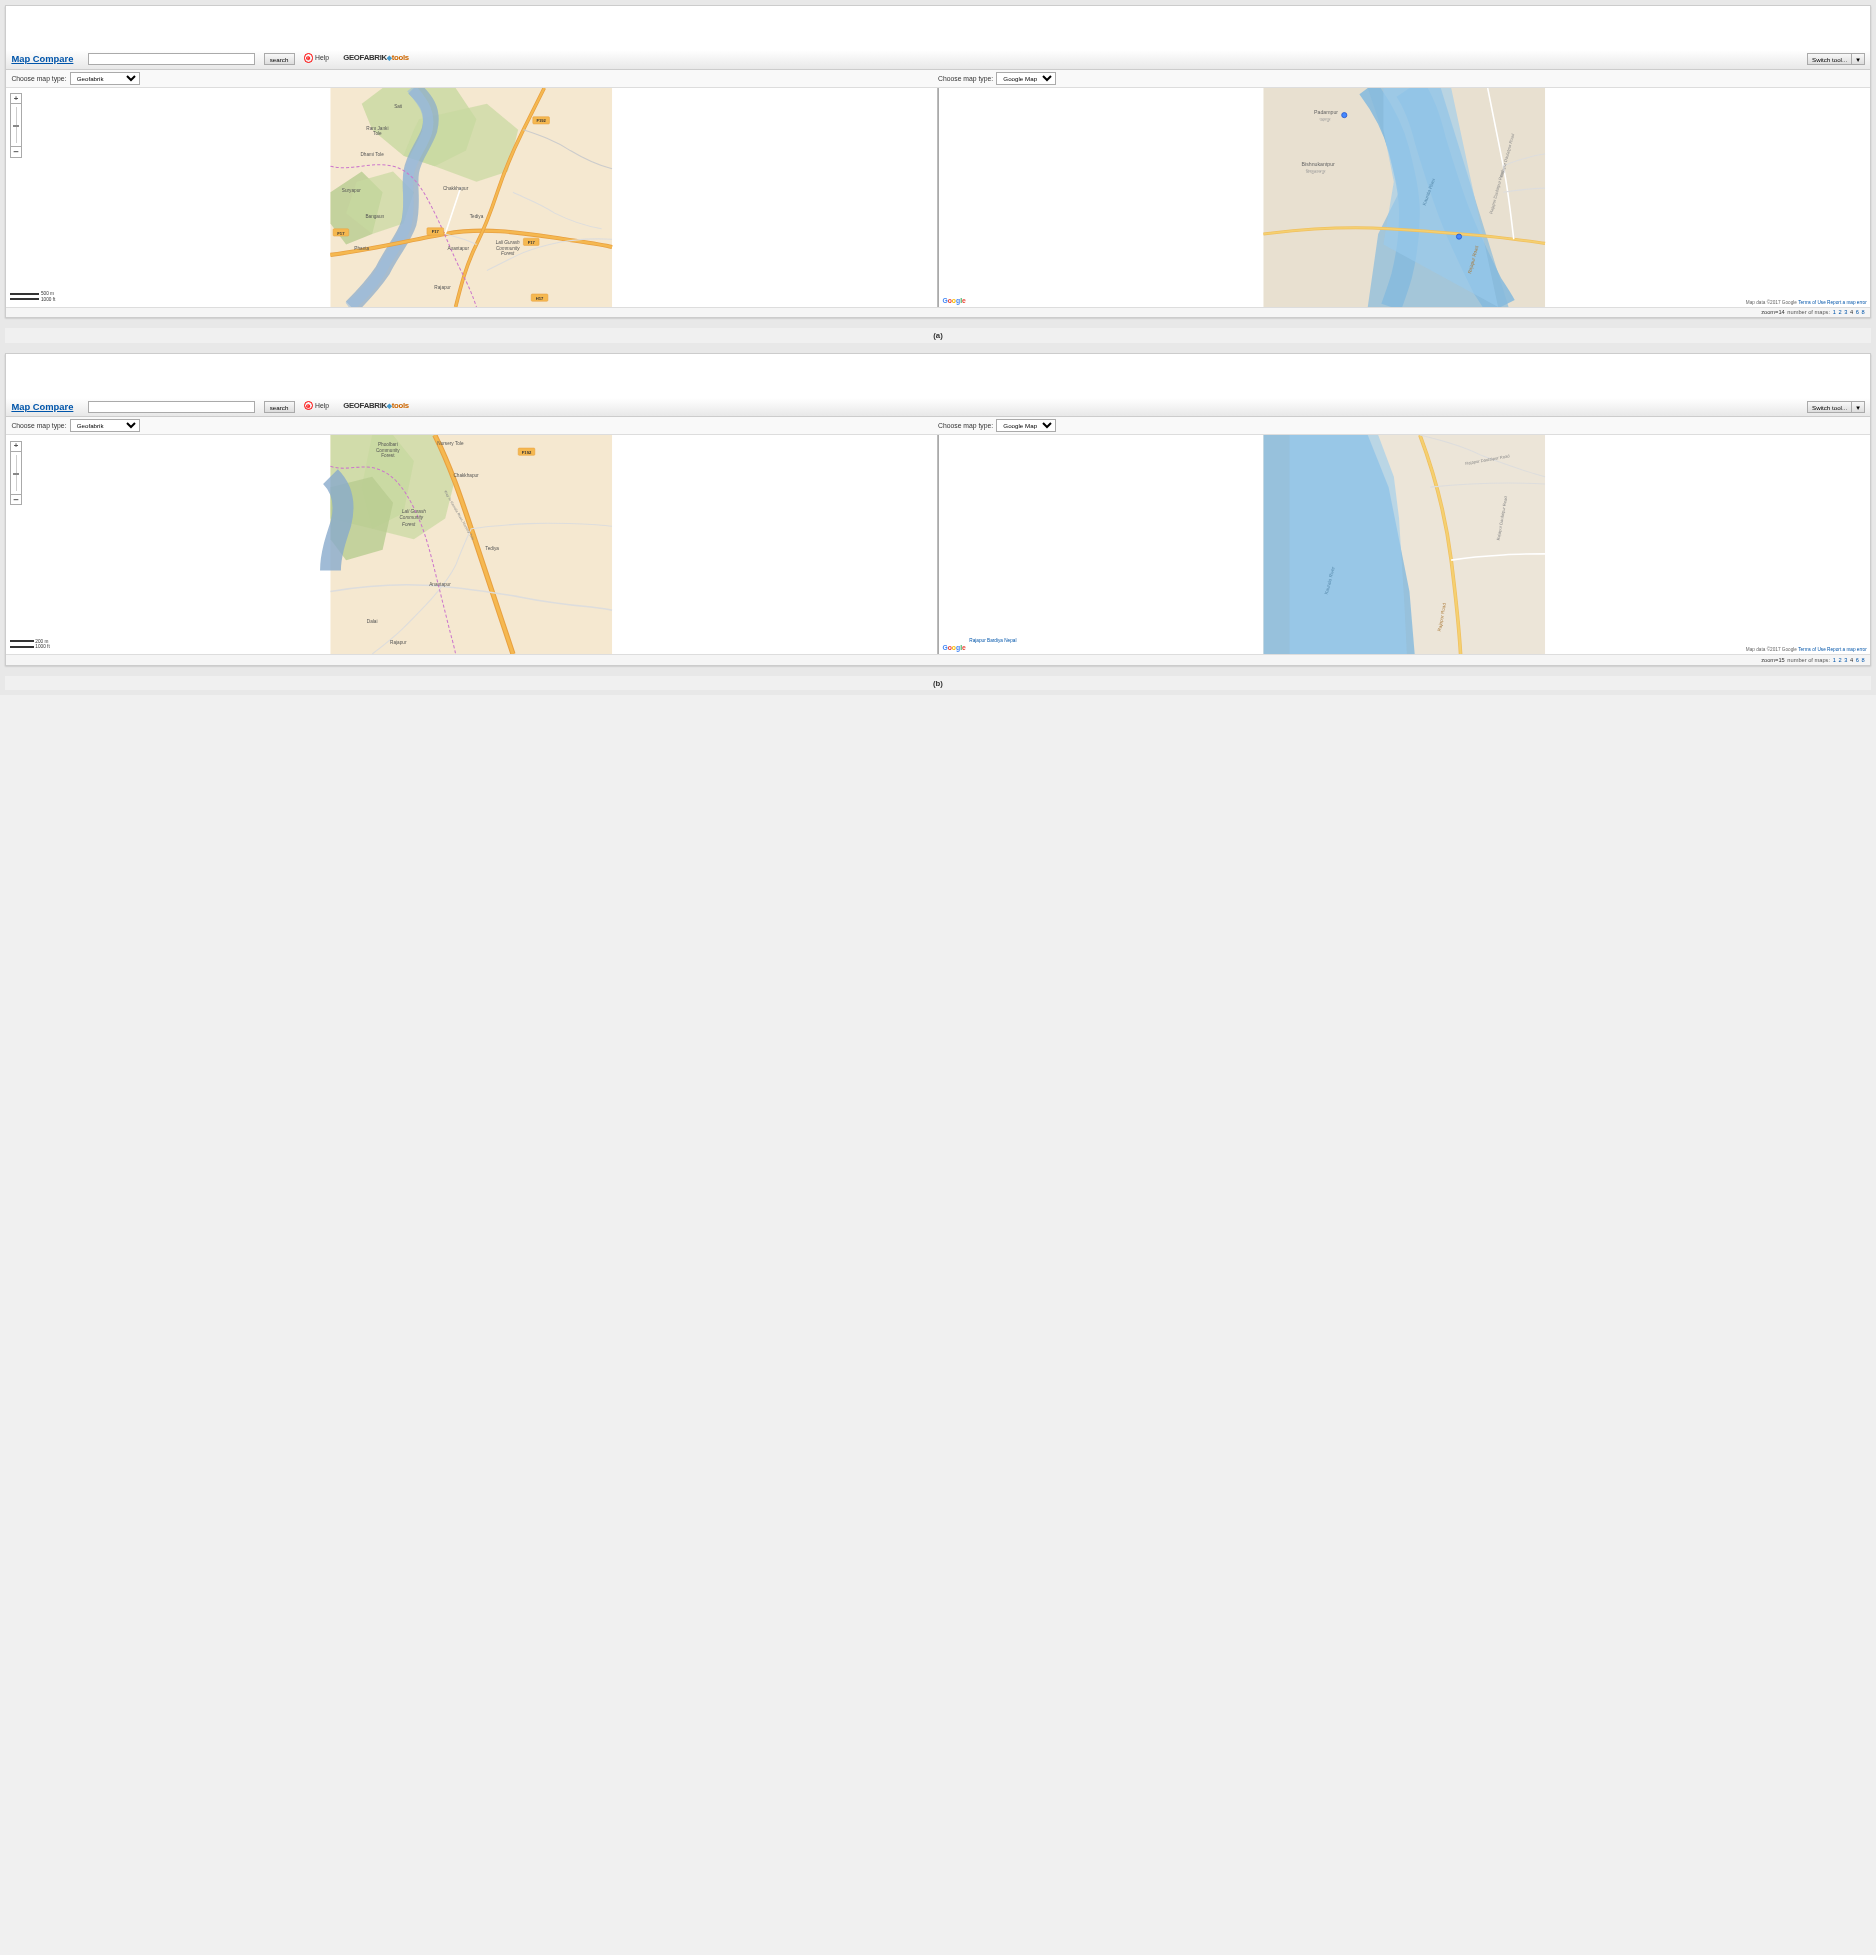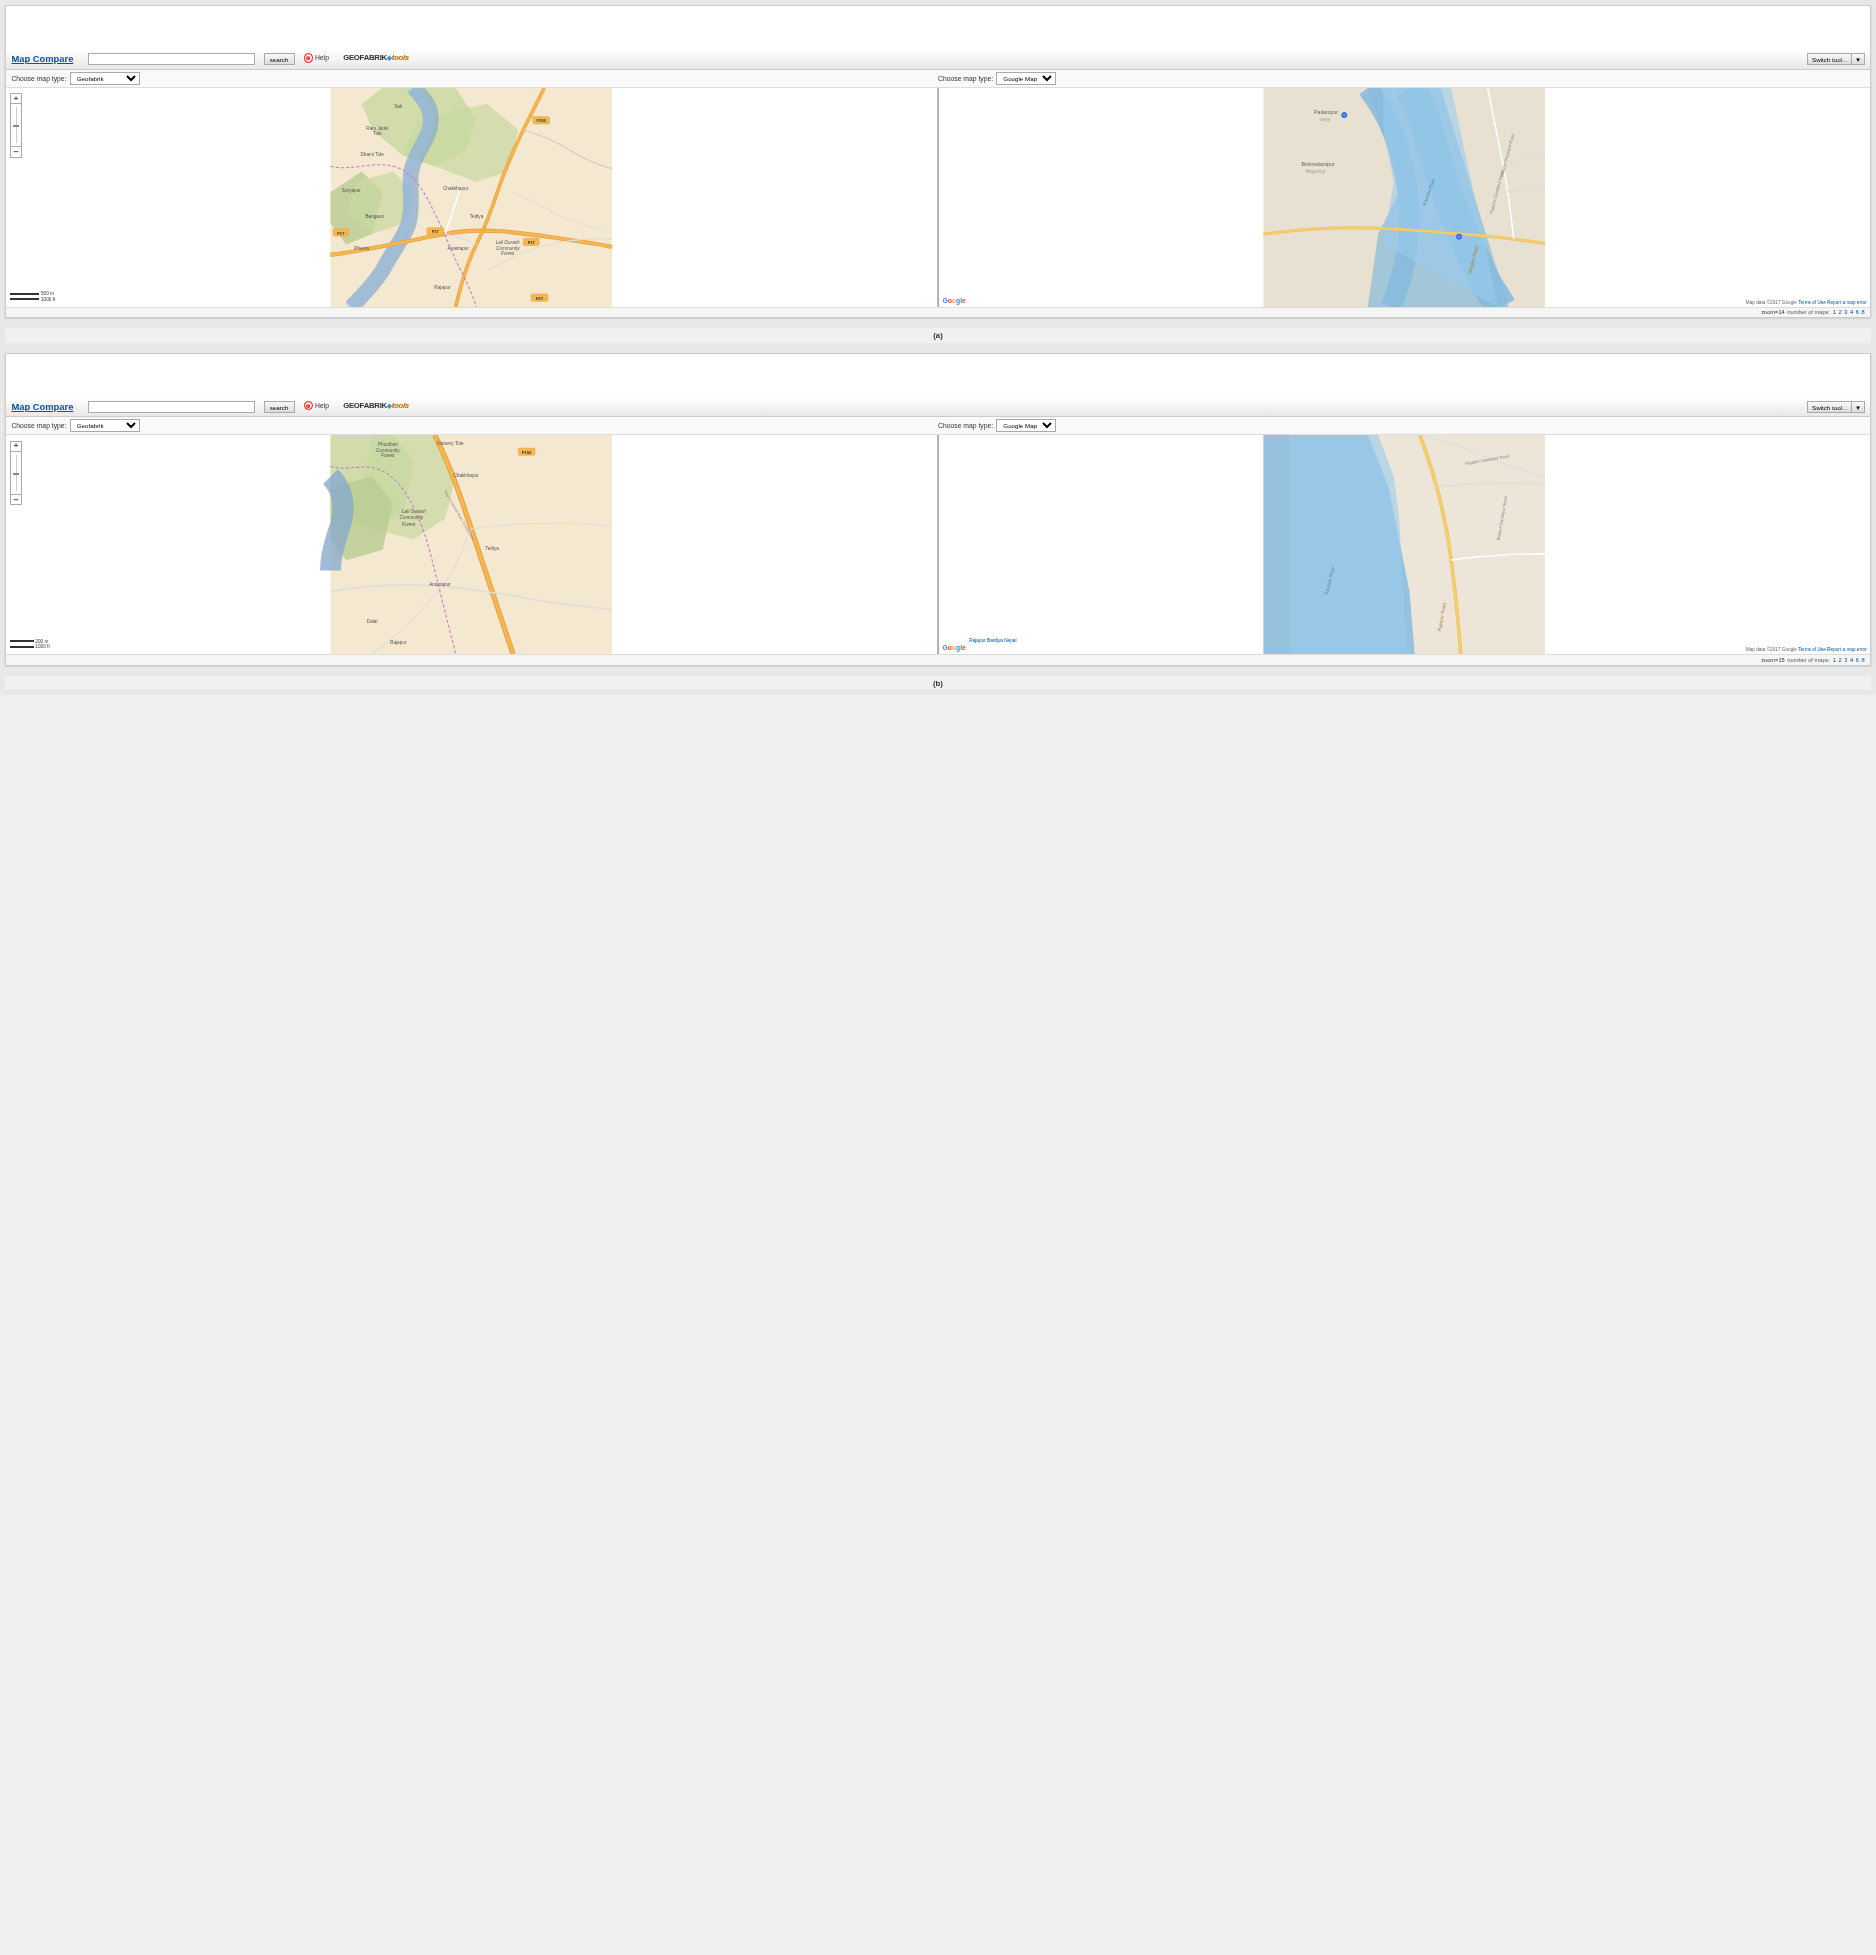--- a/index.html
+++ b/index.html
@@ -84,21 +84,21 @@
     .nav-brand {
       font-size: 7.8px;
       font-weight: bold;
       letter-spacing: -0.3px;
       color: #333;
       margin-left: 5.2px;
     }
 
     .brand-geo { color: #333; }
     .brand-diamond { color: #4499cc; font-size: 6.8px; }
-    .brand-tools { color: #cc6600; font-style: italic; }
+    .brand-tools { color: #cc6600; }
 
     .nav-switch {
       display: flex;
       align-items: center;
       margin-left: auto;
     }
 
     .switch-btn {
       padding: 1.6px 4.2px;
       background: linear-gradient(to bottom, #f8f8f8, #ddd);

